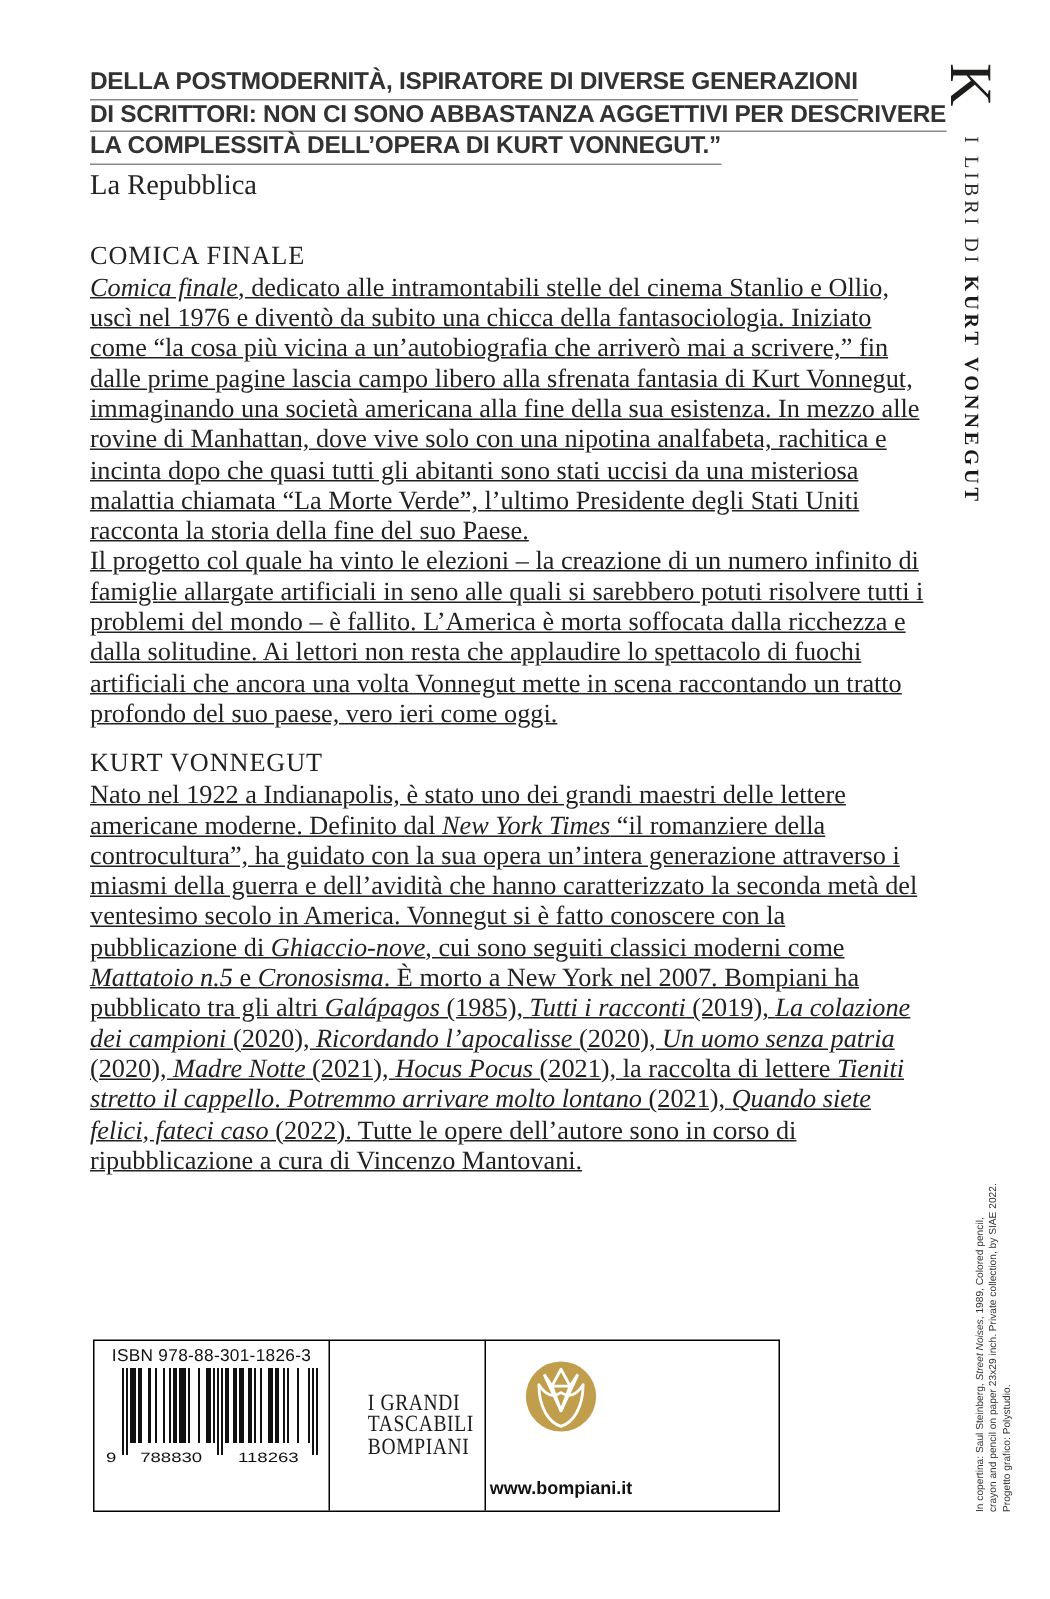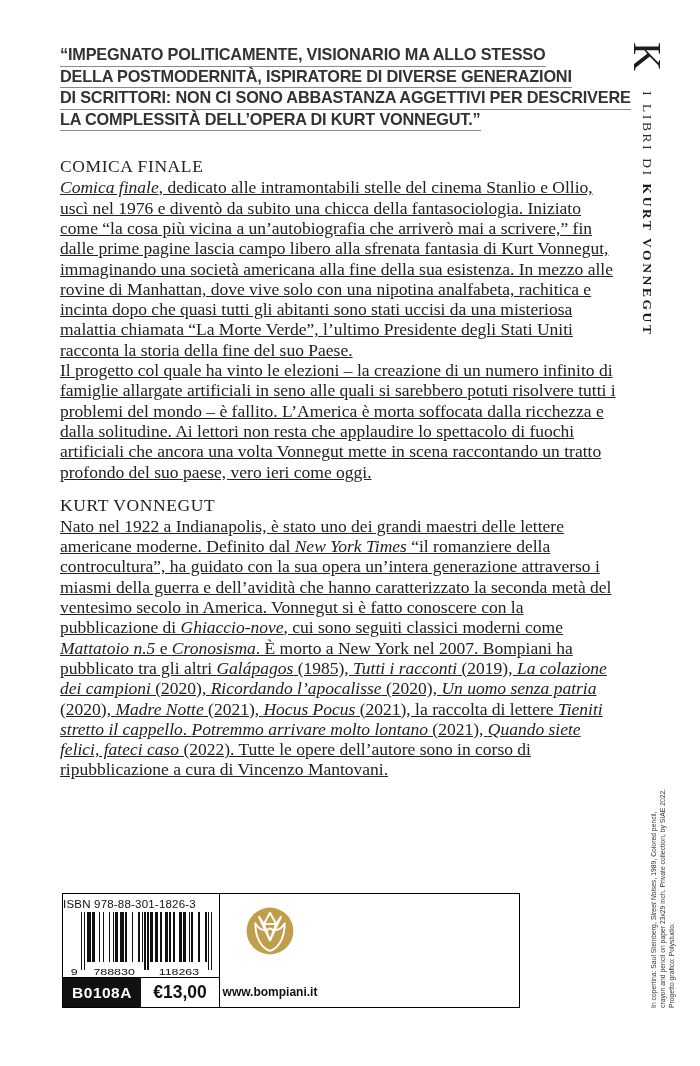--- a/index.html
+++ b/index.html
@@ -58,21 +58,21 @@
   .footer-strip {
     position:absolute; left:62px; top:893px; width:458px; height:115px;
     display:flex; border:1.5px solid #000; box-sizing:border-box; background:#fff;
   }
   .cell { box-sizing:border-box; border-left:1.5px solid #000; }
   .cell:first-child { border-left:none; }
 
   .cell-barcode { width:156px; display:flex; flex-direction:column; }
   .isbn-label {
     font-family:"Liberation Sans", sans-serif; font-size:11.5px; letter-spacing:0.2px;
-    text-align:left; padding-top:4px; color:#111;
+    text-align:center; padding-top:4px; color:#111;
   }
   .barcode-wrap { flex:1; display:flex; align-items:flex-start; justify-content:center; padding-top:2px; }
   .barcode-svg { width:142px; height:64px; }
   .barcode-svg rect { fill:#111; shape-rendering:crispEdges; }
   .bc-digit { font-family:"Liberation Sans", sans-serif; font-size:9px; fill:#111; }
   .bc-digit.mid { text-anchor:middle; }
   .badge-row { height:29px; display:flex; border-top:1.5px solid #000; }
   .code-badge {
     width:78px; background:#111; color:#fff; display:flex; align-items:center; justify-content:center;
     font-family:"Liberation Sans", sans-serif; font-weight:bold; font-size:15.5px; letter-spacing:0.5px;
@@ -98,25 +98,25 @@
   }
 </style>
 </head>
 <body>
 
 <div class="page">
 
   <div class="main-col">
 
     <div class="press-quote">
-        <div class="line"><span>“IMPEGNATO POLITICAMENTE, VISIONARIO MA ALLO STESSO</span></div>
         <div class="line"><span>DELLA POSTMODERNITÀ, ISPIRATORE DI DIVERSE GENERAZIONI</span></div>
         <div class="line"><span>DI SCRITTORI: NON CI SONO ABBASTANZA AGGETTIVI PER DESCRIVERE</span></div>
         <div class="line"><span>LA COMPLESSITÀ DELL’OPERA DI KURT VONNEGUT.”</span></div>
       </div>
+    <div class="quote-attribution">La Repubblica</div>
 
     <div class="section-heading">COMICA FINALE</div>
     <div class="section-body">
         <p><span class="it">Comica finale</span><span>, dedicato alle intramontabili stelle del cinema Stanlio e Ollio, uscì nel 1976 e diventò da subito una chicca della fantasociologia. Iniziato come “la cosa più vicina a un’autobiografia che arriverò mai a scrivere,” fin dalle prime pagine lascia campo libero alla sfrenata fantasia di Kurt Vonnegut, immaginando una società americana alla fine della sua esistenza. In mezzo alle rovine di Manhattan, dove vive solo con una nipotina analfabeta, rachitica e incinta dopo che quasi tutti gli abitanti sono stati uccisi da una misteriosa malattia chiamata “La Morte Verde”, l’ultimo Presidente degli Stati Uniti racconta la storia della fine del suo Paese.</span></p>
         <p><span>Il progetto col quale ha vinto le elezioni – la creazione di un numero infinito di famiglie allargate artificiali in seno alle quali si sarebbero potuti risolvere tutti i problemi del mondo – è fallito. L’America è morta soffocata dalla ricchezza e dalla solitudine. Ai lettori non resta che applaudire lo spettacolo di fuochi artificiali che ancora una volta Vonnegut mette in scena raccontando un tratto profondo del suo paese, vero ieri come oggi.</span></p>
       </div>
 
     <div class="section-heading second">KURT VONNEGUT</div>
     <div class="section-body">
         <p><span>Nato nel 1922 a Indianapolis, è stato uno dei grandi maestri delle lettere americane moderne. Definito dal </span><span class="it">New York Times</span><span> “il romanziere della controcultura”, ha guidato con la sua opera un’intera generazione attraverso i miasmi della guerra e dell’avidità che hanno caratterizzato la seconda metà del ventesimo secolo in America. Vonnegut si è fatto conoscere con la pubblicazione di </span><span class="it">Ghiaccio-nove</span><span>, cui sono seguiti classici moderni come </span><span class="it">Mattatoio n.5</span><span> e </span><span class="it">Cronosisma</span><span>. È morto a New York nel 2007. Bompiani ha pubblicato tra gli altri </span><span class="it">Galápagos</span><span> (1985), </span><span class="it">Tutti i racconti</span><span> (2019), </span><span class="it">La colazione dei campioni</span><span> (2020), </span><span class="it">Ricordando l’apocalisse</span><span> (2020), </span><span class="it">Un uomo senza patria</span><span> (2020), </span><span class="it">Madre Notte</span><span> (2021), </span><span class="it">Hocus Pocus</span><span> (2021), la raccolta di lettere </span><span class="it">Tieniti stretto il cappello</span><span>. </span><span class="it">Potremmo arrivare molto lontano</span><span> (2021), </span><span class="it">Quando siete felici, fateci caso</span><span> (2022). Tutte le opere dell’autore sono in corso di ripubblicazione a cura di Vincenzo Mantovani.</span></p>
@@ -184,26 +184,29 @@
               <rect x="85" y="0" width="1.02" height="50"></rect>
               <rect x="90" y="0" width="1.02" height="50"></rect>
               <rect x="92" y="0" width="1.02" height="58"></rect>
               <rect x="94" y="0" width="1.02" height="58"></rect>
             </g>
           <text class="bc-digit" x="-7.5" y="63">9</text>
           <text class="bc-digit mid" x="24" y="63">788830</text>
           <text class="bc-digit mid" x="71" y="63">118263</text>
         </svg>
       </div>
-      <div class="badge-row">
-        <div class="code-badge">B0108A</div>
-        <div class="price">€13,00</div>
-      </div>
-    </div>
-
+    </div>
+
+    <div class="cell cell-series">
+      <div class="series-box">
+          <div class="line"><span>I GRANDI</span></div>
+          <div class="line"><span>TASCABILI</span></div>
+          <div class="line"><span>BOMPIANI</span></div>
+        </div>
+    </div>
 
     <div class="cell cell-logo">
       <svg class="logo-circle" viewBox="0 0 60 60" xmlns="http://www.w3.org/2000/svg">
         <circle class="gold-fill" cx="30" cy="30" r="27" fill="#C19E4B"></circle>
         <g fill="none" stroke="#ffffff" stroke-width="2.2" stroke-linejoin="round">
           <path d="M13,21 C13,39 21,50 30,53 C39,50 47,39 47,21 C42,29 36,31 30,27 C24,31 18,29 13,21 Z"></path>
           <path d="M30,9 L37,22 L30,41 L23,22 Z"></path>
           <path d="M30,41 L17,13 M30,41 L43,13 M17,13 L23,22 M43,13 L37,22 M23,22 L37,22"></path>
         </g>
       </svg>

